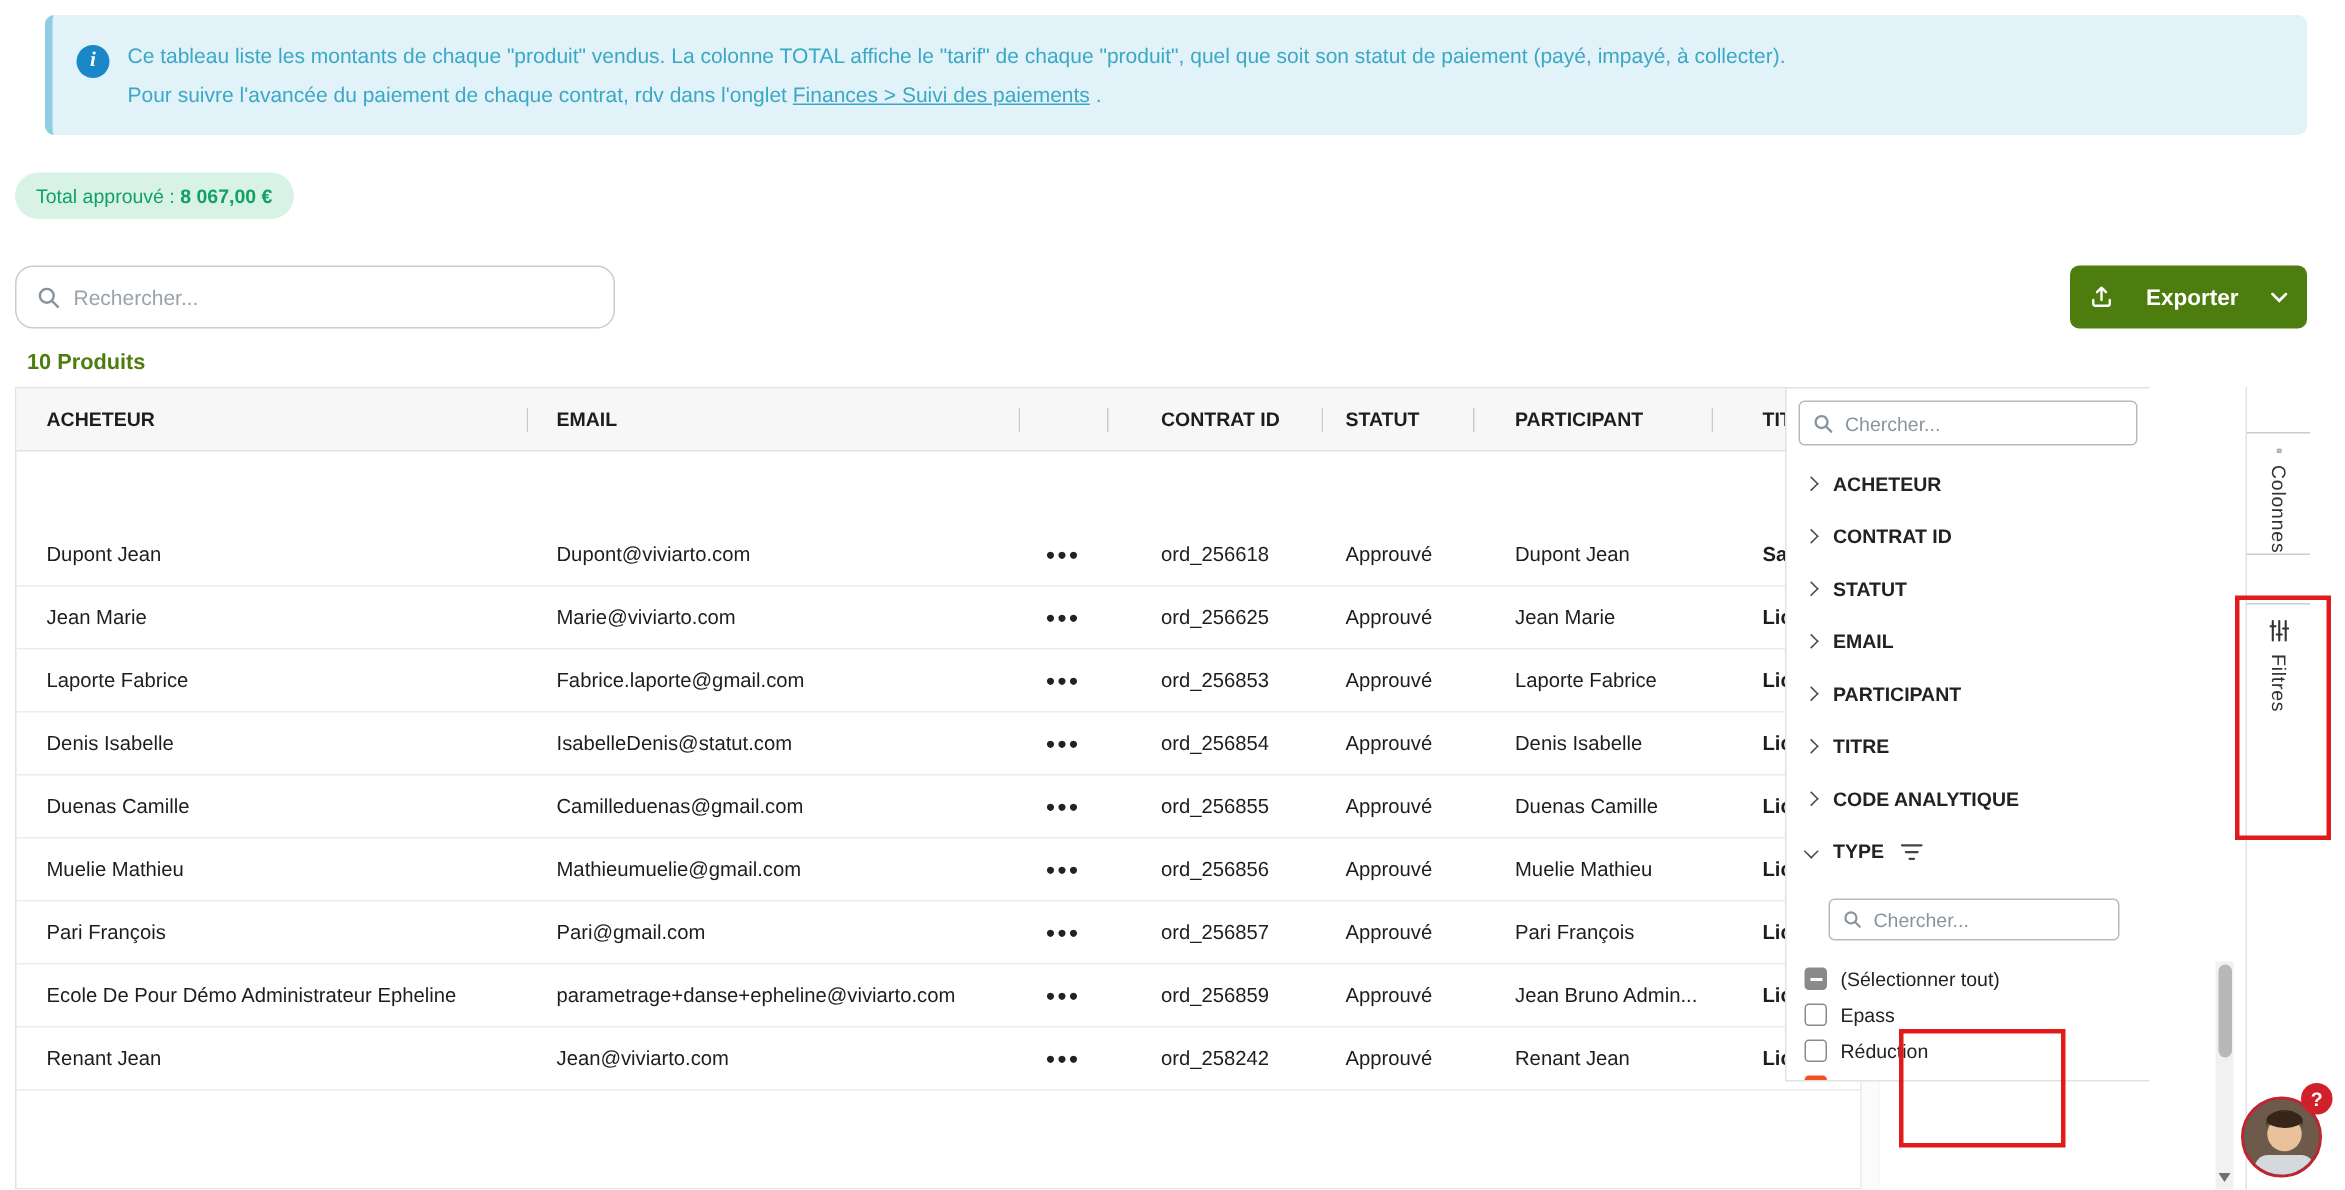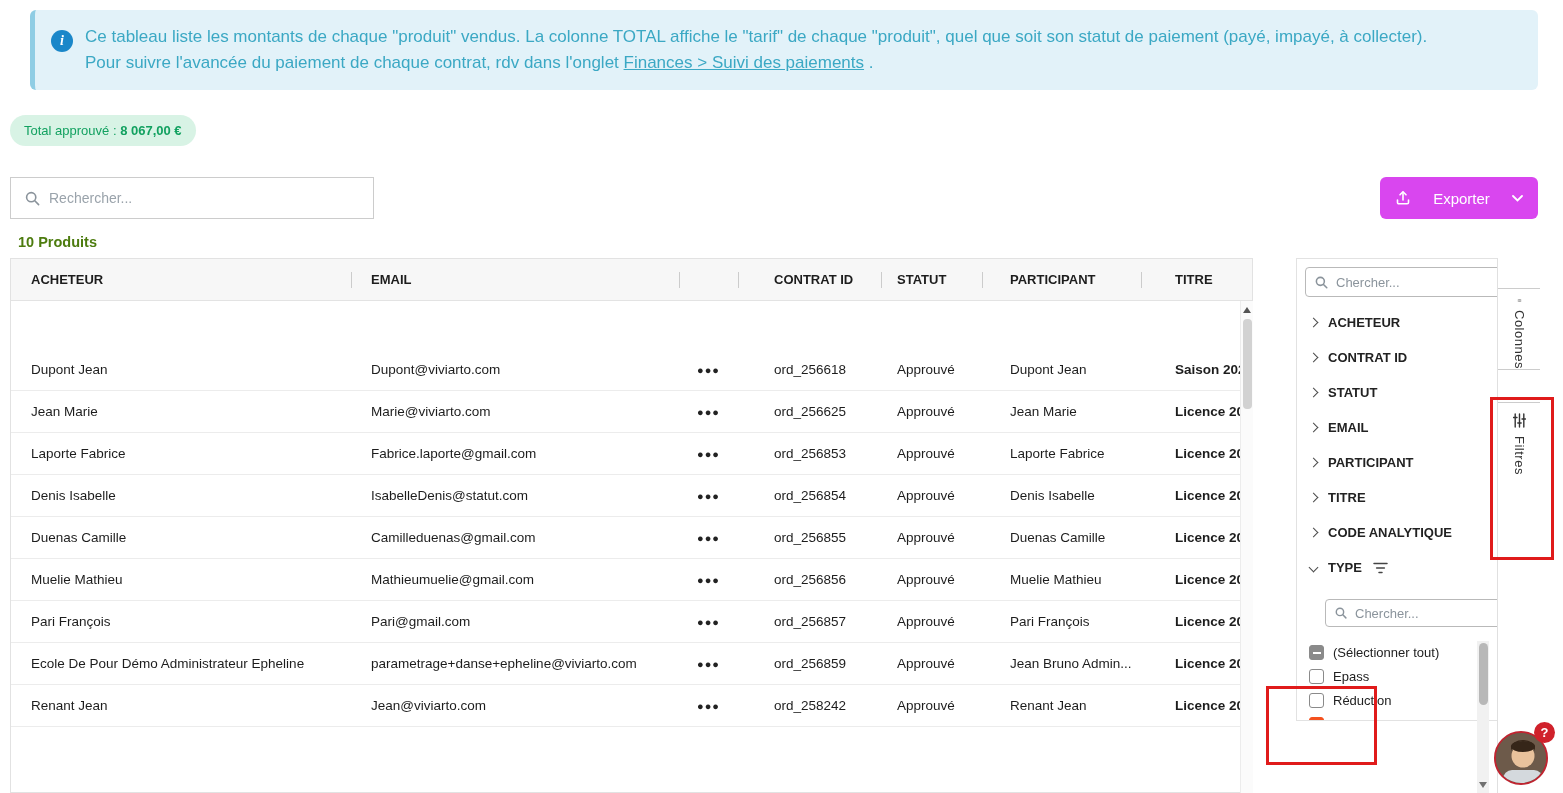--- a/index.html
+++ b/index.html
@@ -5,39 +5,39 @@
   * { margin:0; padding:0; box-sizing:border-box; }
   body { font-family:"Liberation Sans", sans-serif; background:#fff; }
   #app { position:relative; width:1563px; height:793px; overflow:hidden; background:#fff; }
 
   
   .banner { position:absolute; left:30px; top:10px; width:1508px; height:80px;
             background:#e2f2f9; border-radius:6px; border-left:5px solid #8fcde4; }
   .banner-icon { position:absolute; left:16px; top:20px; width:22px; height:22px; border-radius:50%;
                  background:#1a87c9; color:#fff; font-family:"Liberation Serif", serif; font-style:italic;
                  font-weight:bold; font-size:14px; display:flex; align-items:center; justify-content:center; }
-  .banner-text { position:absolute; left:50px; top:14px; right:20px; color:#3ba8c4; font-size:17px; line-height:26px; }
+  .banner-text { position:absolute; left:50px; top:14px; right:20px; color:#3ba8c4; font-size:14px; line-height:26px; }
   .banner-text a { color:#3ba8c4; text-decoration:underline; cursor:pointer; }
 
   
   .badge { position:absolute; top:115px; height:31px; line-height:31px; padding:0 14px;
            border-radius:16px; font-size:13px; white-space:nowrap; }
   .badge b { font-weight:bold; }
   .badge-ok   { left:10px;  background:#d8f3e5; color:#12a160; }
   .badge-ko   { left:207px; background:#fdece7; color:#f0715a; }
 
   
-  .search-box { position:absolute; left:10px; top:177px; width:364px; height:42px;
-                border:1px solid #ccc; border-radius:0; display:flex; align-items:center;
+  .search-box { position:absolute; left:10px; top:177px; width:400px; height:42px;
+                border:1px solid #ccc; border-radius:12px; display:flex; align-items:center;
                 gap:9px; padding:0 14px; background:#fff; }
   .search-box input { border:none; outline:none; flex:1; font-size:14px; color:#333;
                       font-family:"Liberation Sans", sans-serif; background:transparent; }
   .search-box input::placeholder { color:#9aa3ab; }
   .export-btn { position:absolute; left:1380px; top:177px; width:158px; height:42px;
-                background:#d946ef; border:none; border-radius:6px; color:#fff; font-weight:normal;
+                background:#4d7c0f; border:none; border-radius:6px; color:#fff; font-weight:bold;
                 font-size:15px; display:flex; align-items:center; justify-content:center; gap:22px;
                 cursor:pointer; font-family:"Liberation Sans", sans-serif; }
 
   .count-label { position:absolute; left:18px; top:234px; font-size:14.5px; color:#4d7c0f;font-weight:bold; }
 
   
   .table-wrap { position:absolute; left:10px; top:258px; width:1243px; height:535px;
                 border:1px solid #e2e2e2; background:#fff; overflow:hidden; }
   .tgrid { display:grid; grid-template-columns:340px 328px 59px 143px 101px 159px 1fr; }
   .thead { height:42px; background:#f7f7f7; border-bottom:1px solid #e3e3e3; font-weight:bold;
@@ -59,21 +59,21 @@
 
   
   .tbl-scroll { position:absolute; left:1240px; top:301px; width:13px; height:492px;
                 background:#fbfbfb; border-left:1px solid #ececec; }
   .tri-up { position:absolute; left:2px; top:6px; width:0; height:0;
             border-left:4px solid transparent; border-right:4px solid transparent;
             border-bottom:6px solid #555; }
   .tbl-thumb { position:absolute; left:2px; top:18px; width:9px; height:90px; background:#d2d2d2; border-radius:4px; }
 
   
-  .panel { position:absolute; left:1296px; top:258px; width:243px; height:463px; background:#fff;
+  .panel { position:absolute; left:1190px; top:258px; width:243px; height:463px; background:#fff;
            border:1px solid #e2e2e2; border-right:none; overflow:hidden; }
   .panel-search, .type-search { display:flex; align-items:center; gap:8px; border:1px solid #b9b9b9;
            border-radius:4px; padding:0 9px; background:#fff; }
   .panel-search { margin:8px; height:30px; }
   .type-search { margin:14px 20px 0 28px; height:28px; }
   .panel-search input, .type-search input { border:none; outline:none; flex:1; font-size:13px;
            color:#333; font-family:"Liberation Sans", sans-serif; background:transparent; min-width:0; }
   .panel-search input::placeholder, .type-search input::placeholder { color:#8b949c; }
   .pfield { display:flex; align-items:center; gap:11px; height:35px; padding-left:13px;
             font-size:13px; font-weight:bold; color:#222; cursor:pointer; }

